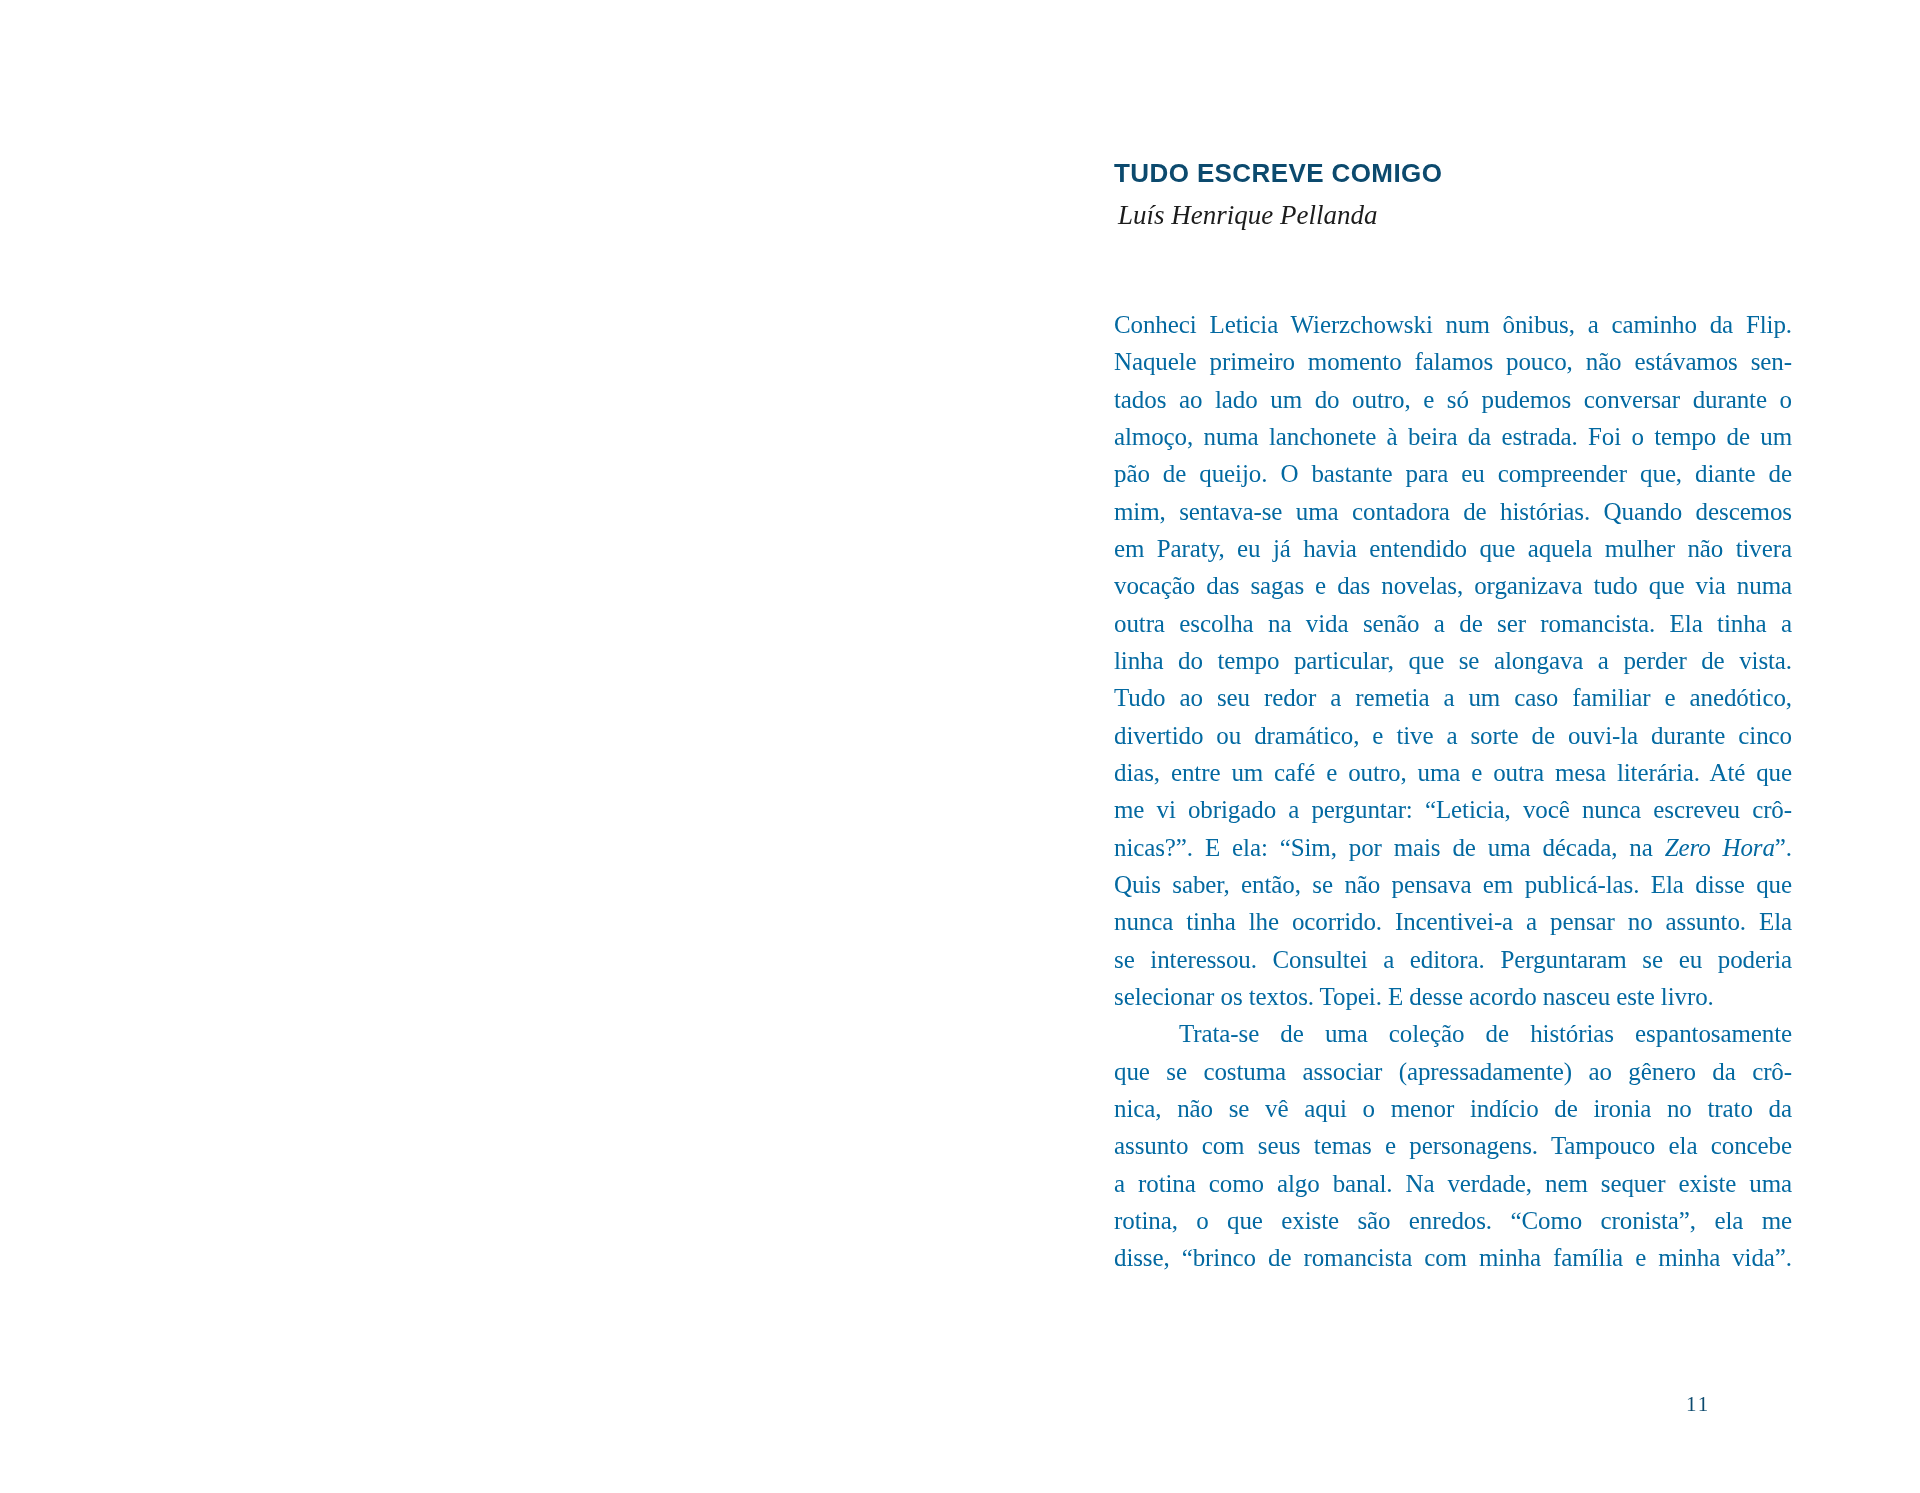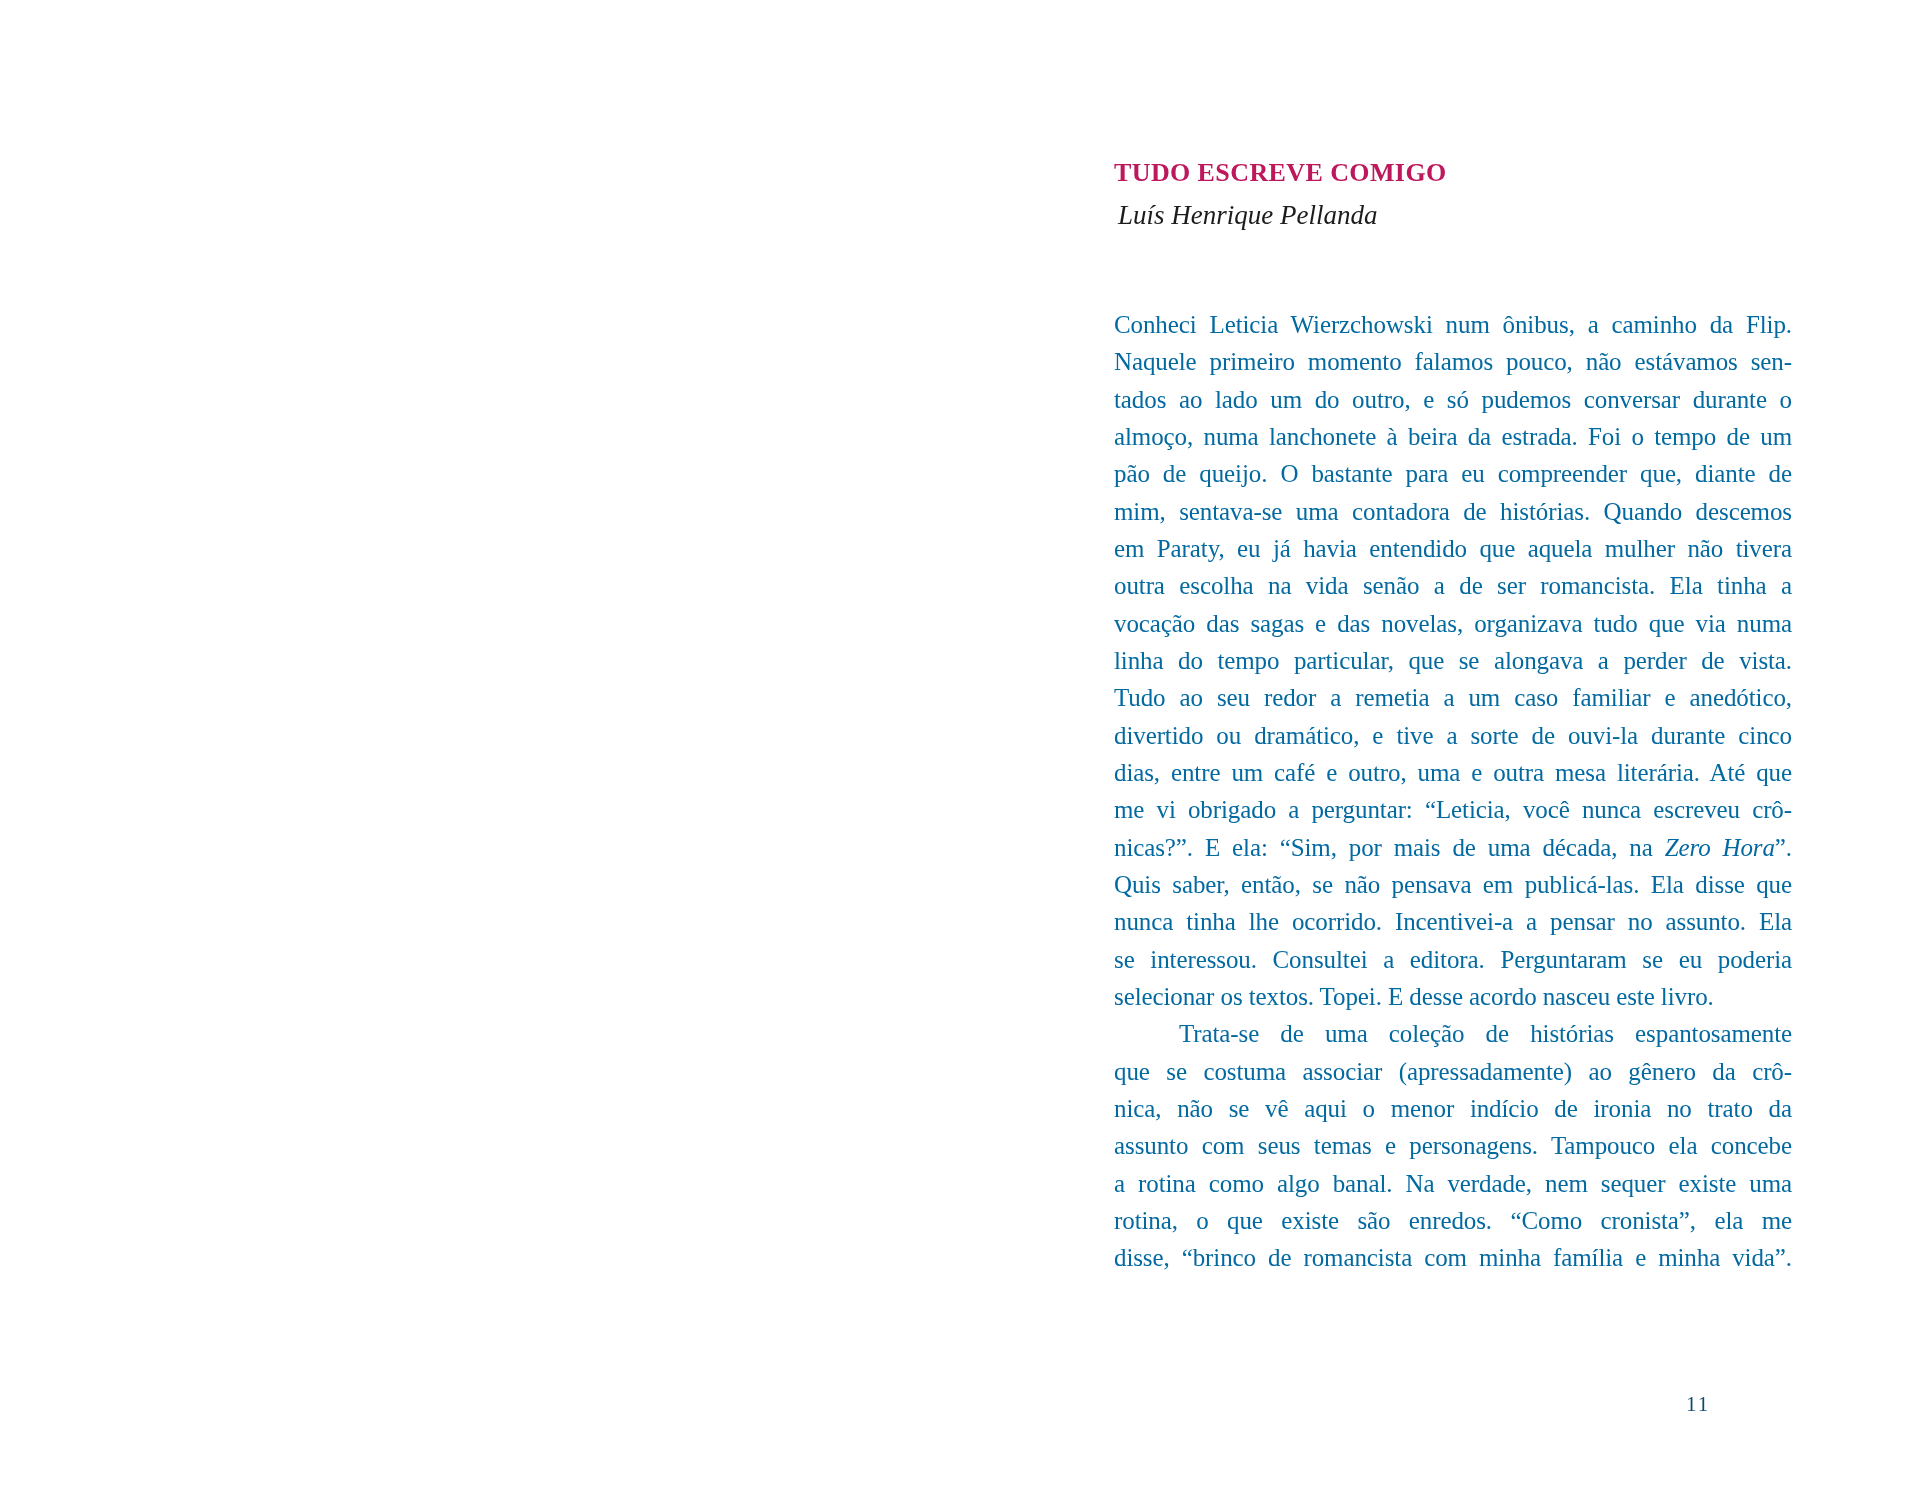--- a/index.html
+++ b/index.html
@@ -21,22 +21,22 @@
     top: 158px;
     width: 700px;
   }
 
   .title {
     margin: 0;
     font-size: 26px;
     line-height: 30px;
     font-weight: 600;
     letter-spacing: 0.4px;
-    color: #be185d;
-    font-family: Liberation Serif, serif;
+    color: #0c4a6e;
+    font-family: Liberation Sans, sans-serif;
   }
 
   .byline {
     margin: 4px;
     margin-top: 11px;
     font-size: 27px;
     line-height: 32px;
     font-style: italic;
     color: #1c1c1c;
   }
@@ -89,22 +89,22 @@
   </header>
 
   <main class="body-text">
       <div class="line"><span>Conheci Leticia Wierzchowski num ônibus, a caminho da Flip.</span></div>
       <div class="line"><span>Naquele primeiro momento falamos pouco, não estávamos sen-</span></div>
       <div class="line"><span>tados ao lado um do outro, e só pudemos conversar durante o</span></div>
       <div class="line"><span>almoço, numa lanchonete à beira da estrada. Foi o tempo de um</span></div>
       <div class="line"><span>pão de queijo. O bastante para eu compreender que, diante de</span></div>
       <div class="line"><span>mim, sentava-se uma contadora de histórias. Quando descemos</span></div>
       <div class="line"><span>em Paraty, eu já havia entendido que aquela mulher não tivera</span></div>
+      <div class="line"><span>vocação das sagas e das novelas, organizava tudo que via numa</span></div>
       <div class="line"><span>outra escolha na vida senão a de ser romancista. Ela tinha a</span></div>
-      <div class="line"><span>vocação das sagas e das novelas, organizava tudo que via numa</span></div>
       <div class="line"><span>linha do tempo particular, que se alongava a perder de vista.</span></div>
       <div class="line"><span>Tudo ao seu redor a remetia a um caso familiar e anedótico,</span></div>
       <div class="line"><span>divertido ou dramático, e tive a sorte de ouvi-la durante cinco</span></div>
       <div class="line"><span>dias, entre um café e outro, uma e outra mesa literária. Até que</span></div>
       <div class="line"><span>me vi obrigado a perguntar: “Leticia, você nunca escreveu crô-</span></div>
       <div class="line"><span>nicas?”. E ela: “Sim, por mais de uma década, na </span><span class="italic">Zero Hora</span><span>”.</span></div>
       <div class="line"><span>Quis saber, então, se não pensava em publicá-las. Ela disse que</span></div>
       <div class="line"><span>nunca tinha lhe ocorrido. Incentivei-a a pensar no assunto. Ela</span></div>
       <div class="line"><span>se interessou. Consultei a editora. Perguntaram se eu poderia</span></div>
       <div class="line last"><span>selecionar os textos. Topei. E desse acordo nasceu este livro.</span></div>

